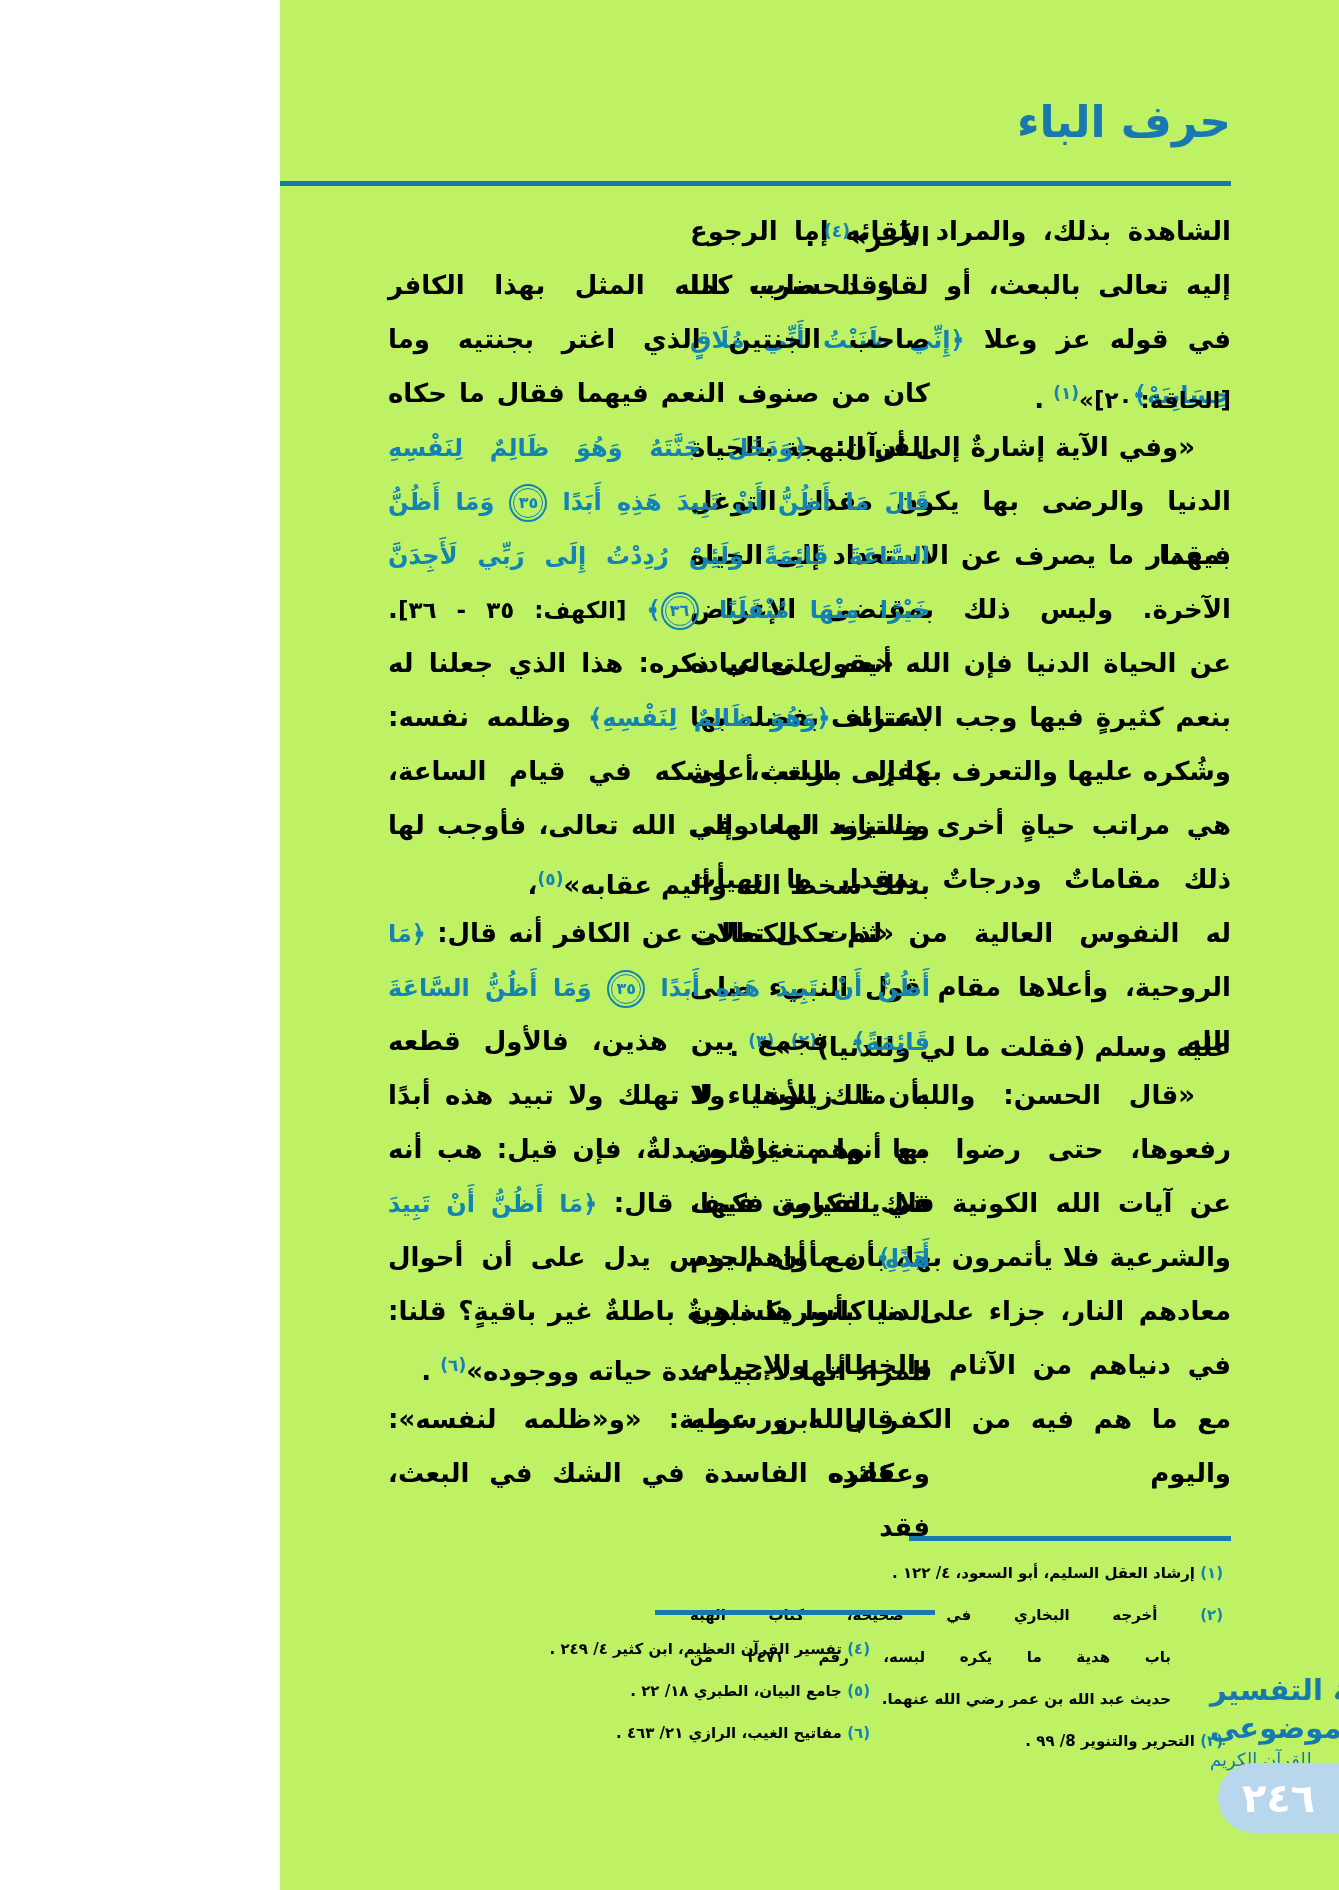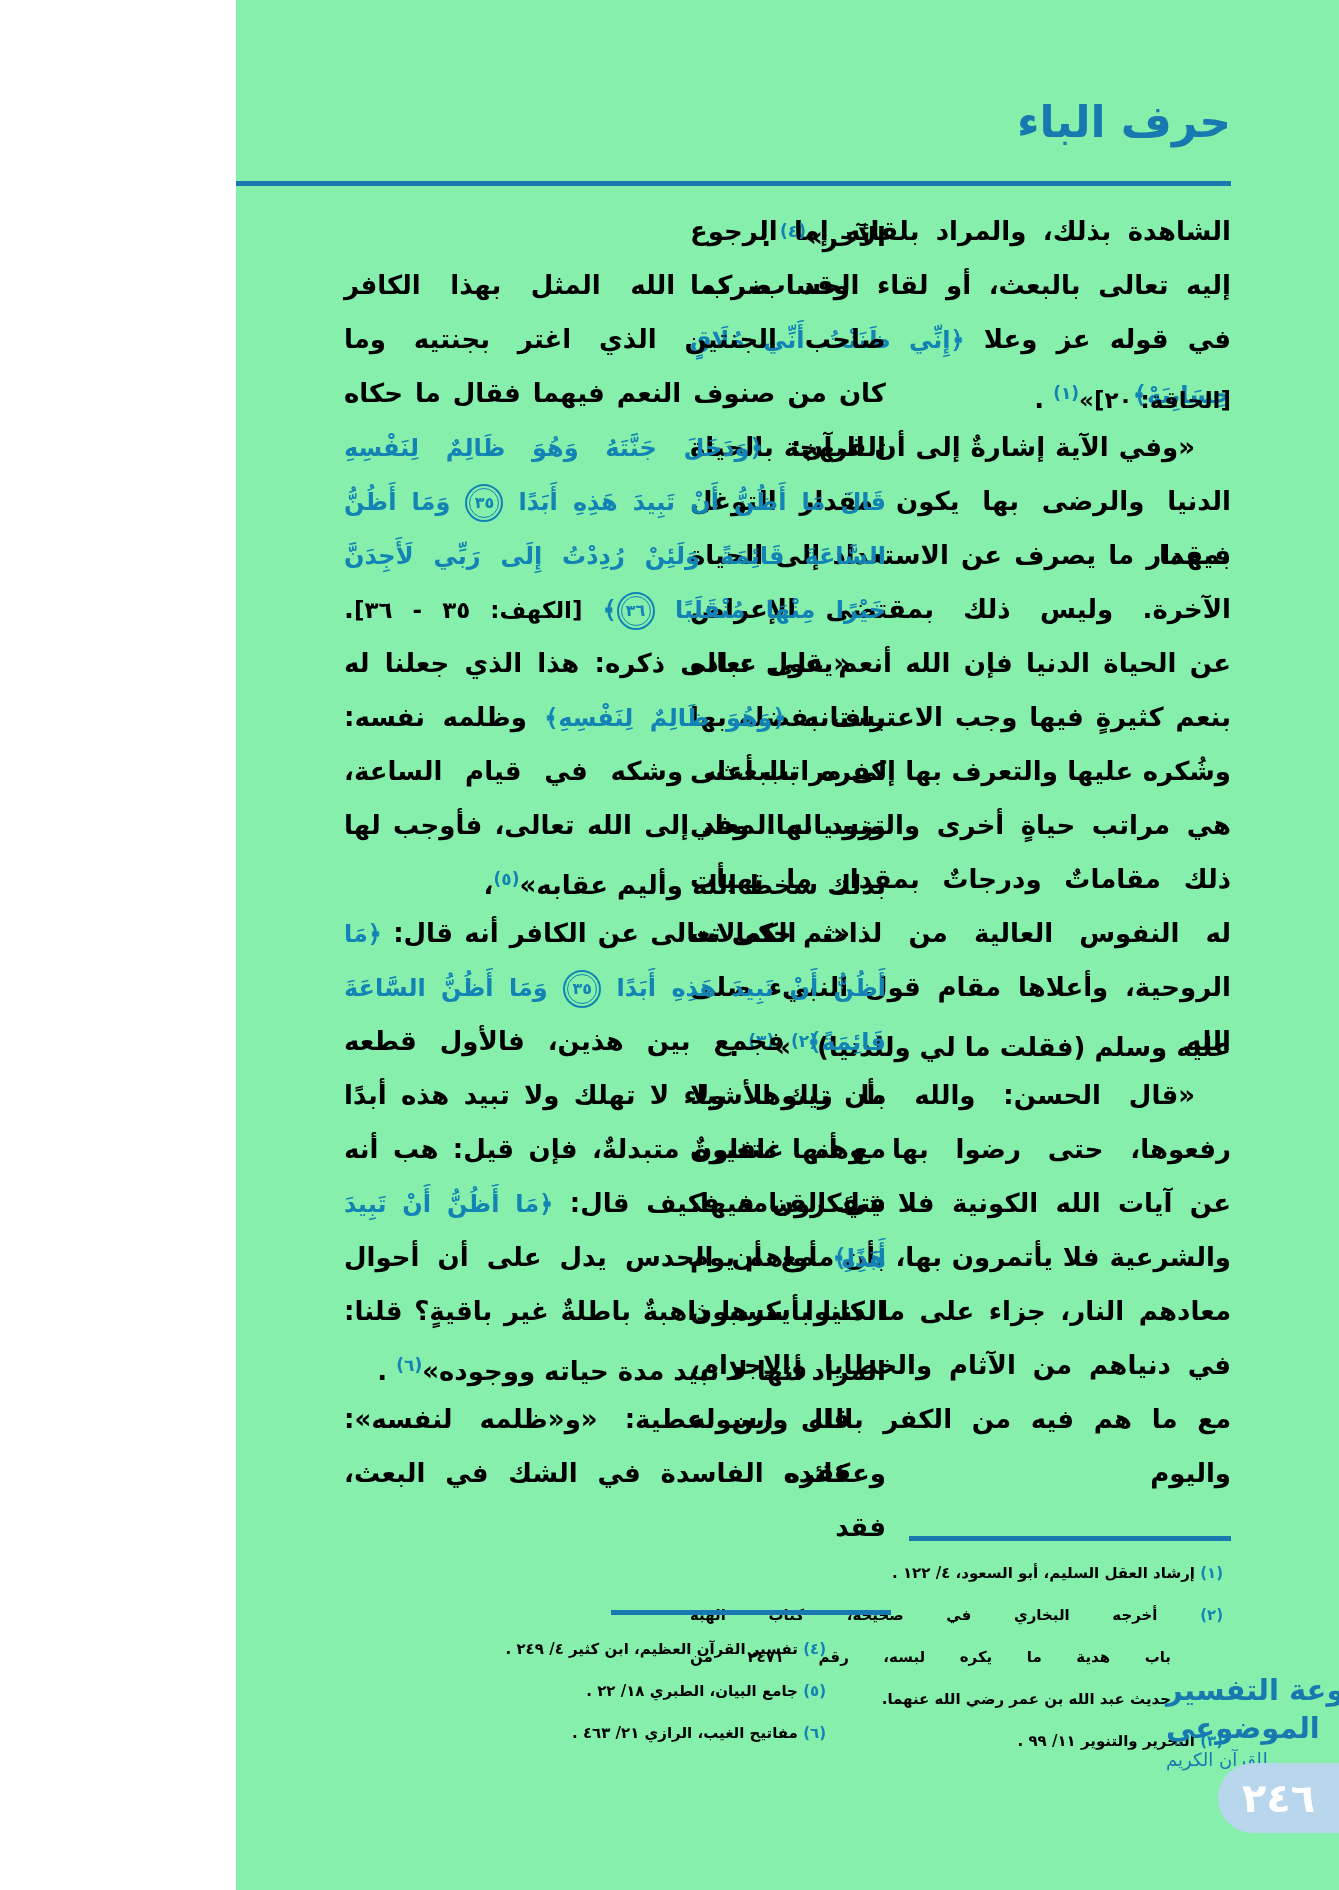--- a/index.html
+++ b/index.html
@@ -1,17 +1,17 @@
 <!DOCTYPE html>
 <html lang="ar" dir="rtl"><head>
 <meta charset="utf-8">
 <style>
   html,body{margin:0;padding:0;background:#ffffff;}
-  #page{position:relative;width:1059px;height:1890px;background:#86efac;overflow:hidden;
-        font-family:"DejaVu Sans",sans-serif;direction:rtl;padding-left:44px;}
+  #page{position:relative;width:1059px;height:1890px;background:#bef264;overflow:hidden;
+        font-family:"DejaVu Sans",sans-serif;direction:rtl;}
 
   
   .chapter-title{position:absolute;top:96px;right:108px;font-size:44px;font-weight:bold;
                  color:#1879b0;letter-spacing:1px;}
   .header-rule{position:absolute;top:181px;right:108px;width:1123px;height:5px;background:#1879b0;}
 
   
   .col{position:absolute;top:204px;width:541px;}
   .col-right{right:108px;}
   .col-left{left:108px;width:542px;}
@@ -110,21 +110,21 @@
       <div class="line ind al-j"><span class="seg-body">قال ابن عطية: «و«ظلمه لنفسه»: كفره</span></div>
       <div class="line al-j"><span class="seg-body">وعقائده الفاسدة في الشك في البعث، فقد</span></div>
     </div>
 
   <div class="fn-sep fn-sep-right"></div>
   <div class="fnblock fnblock-right">
       <div class="fnline al-r"><span class="seg-fnnum">(١)</span><span class="seg-fntext"> إرشاد العقل السليم، أبو السعود، ٤/ ١٢٢ .</span></div>
       <div class="fnline al-j"><span class="seg-fnnum">(٢)</span><span class="seg-fntext"> أخرجه البخاري في صحيحه، كتاب الهبة</span></div>
       <div class="fnline ind al-j"><span class="seg-fntext">باب هدية ما يكره لبسه، رقم ٢٤٧١ من</span></div>
       <div class="fnline ind al-r"><span class="seg-fntext">حديث عبد الله بن عمر رضي الله عنهما.</span></div>
-      <div class="fnline al-r"><span class="seg-fnnum">(٣)</span><span class="seg-fntext"> التحرير والتنوير ١١/ ٩٩ .</span></div>
+      <div class="fnline al-r"><span class="seg-fnnum">(٣)</span><span class="seg-fntext"> التحرير والتنوير 8/ ٩٩ .</span></div>
     </div>
 
   <div class="fn-sep fn-sep-left"></div>
   <div class="fnblock fnblock-left">
       <div class="fnline al-r"><span class="seg-fnnum">(٤)</span><span class="seg-fntext"> تفسير القرآن العظيم، ابن كثير ٤/ ٢٤٩ .</span></div>
       <div class="fnline al-r"><span class="seg-fnnum">(٥)</span><span class="seg-fntext"> جامع البيان، الطبري ١٨/ ٢٢ .</span></div>
       <div class="fnline al-r"><span class="seg-fnnum">(٦)</span><span class="seg-fntext"> مفاتيح الغيب، الرازي ٢١/ ٤٦٣ .</span></div>
     </div>
 
   <div class="logo">

